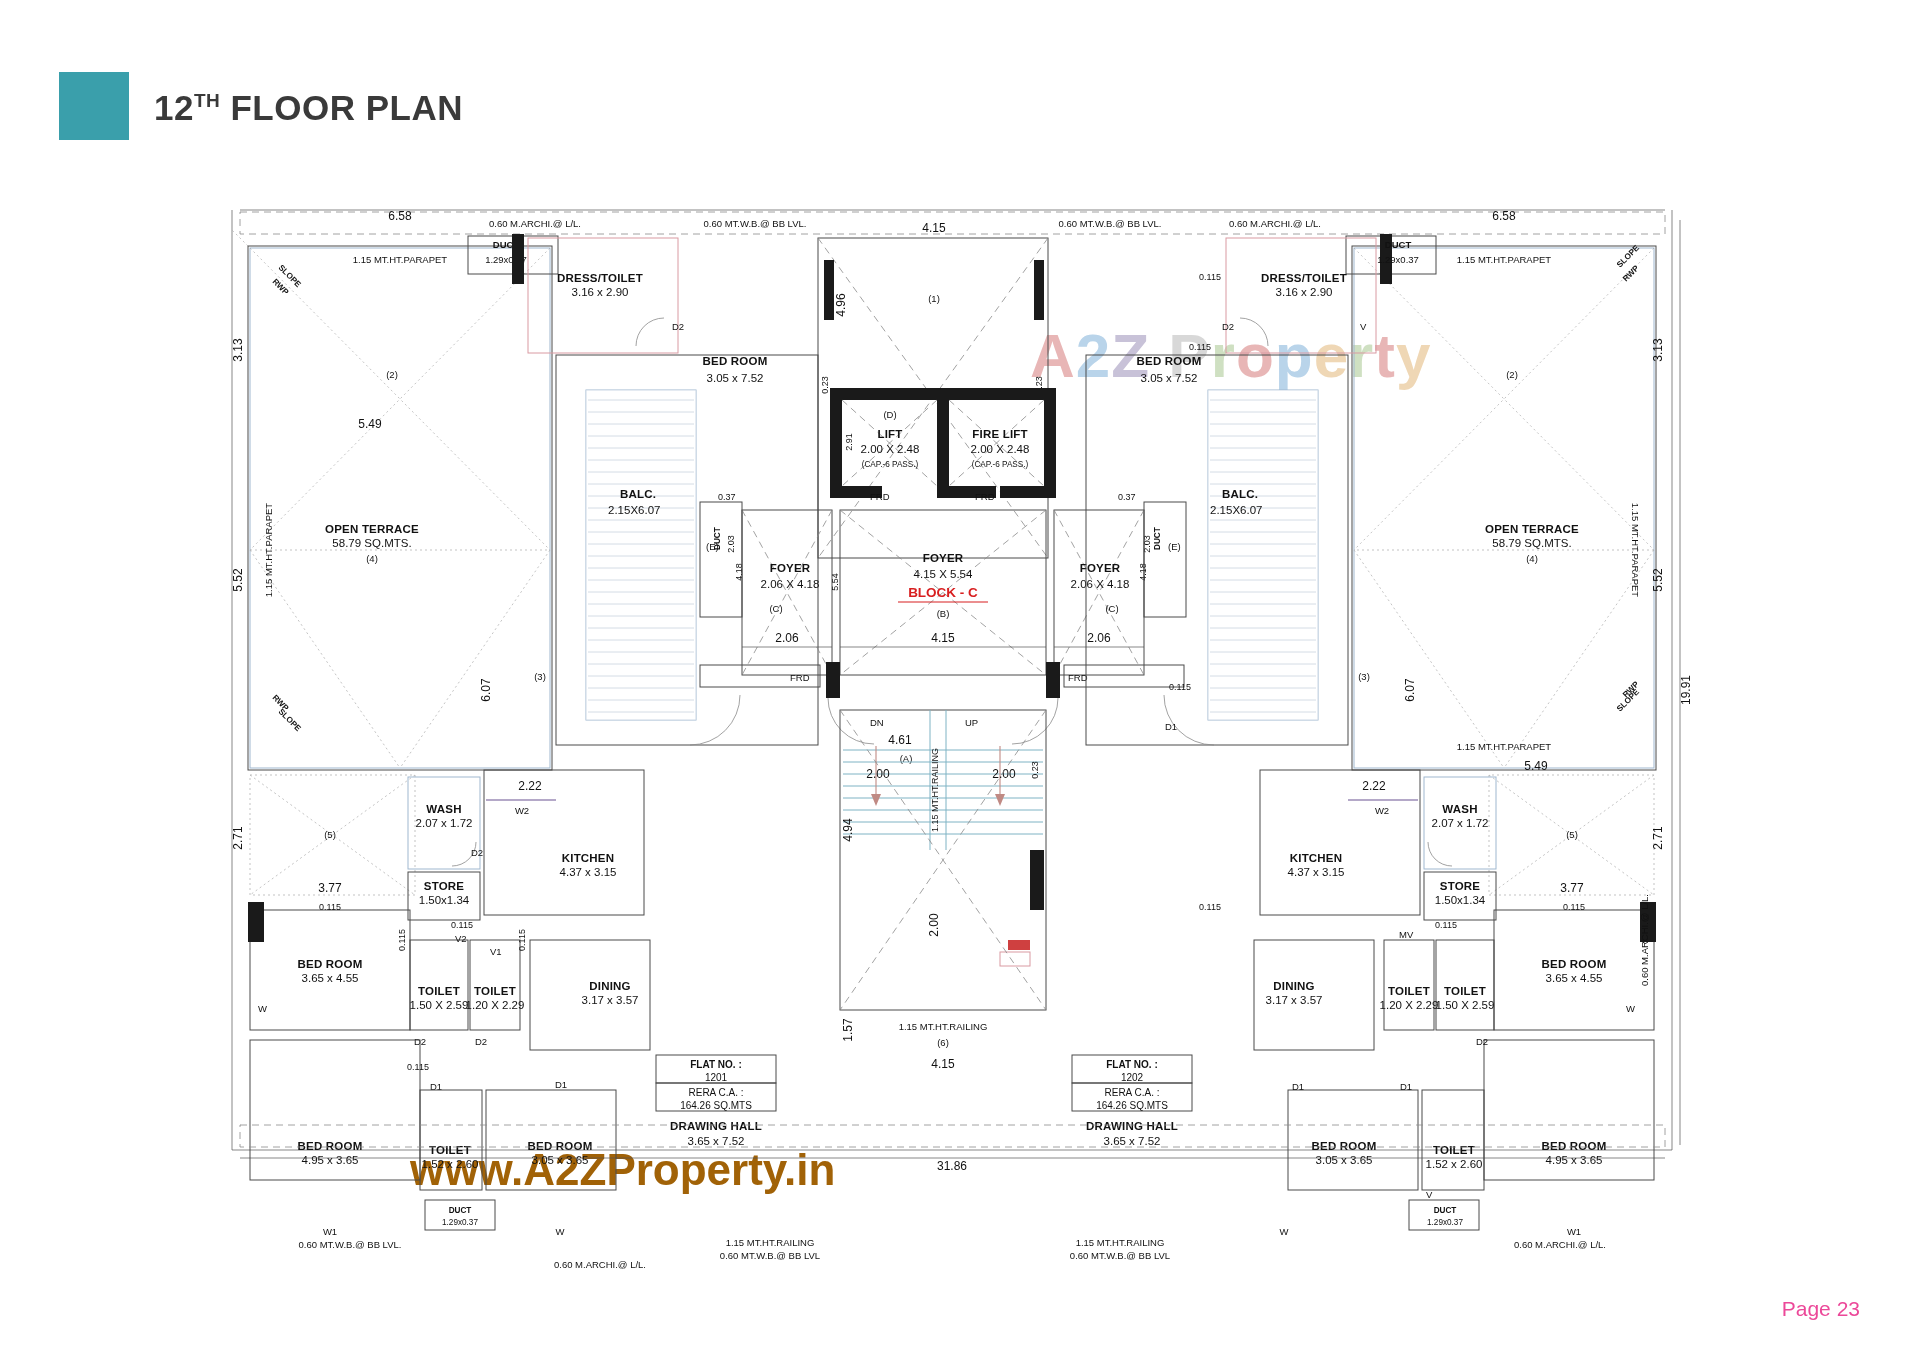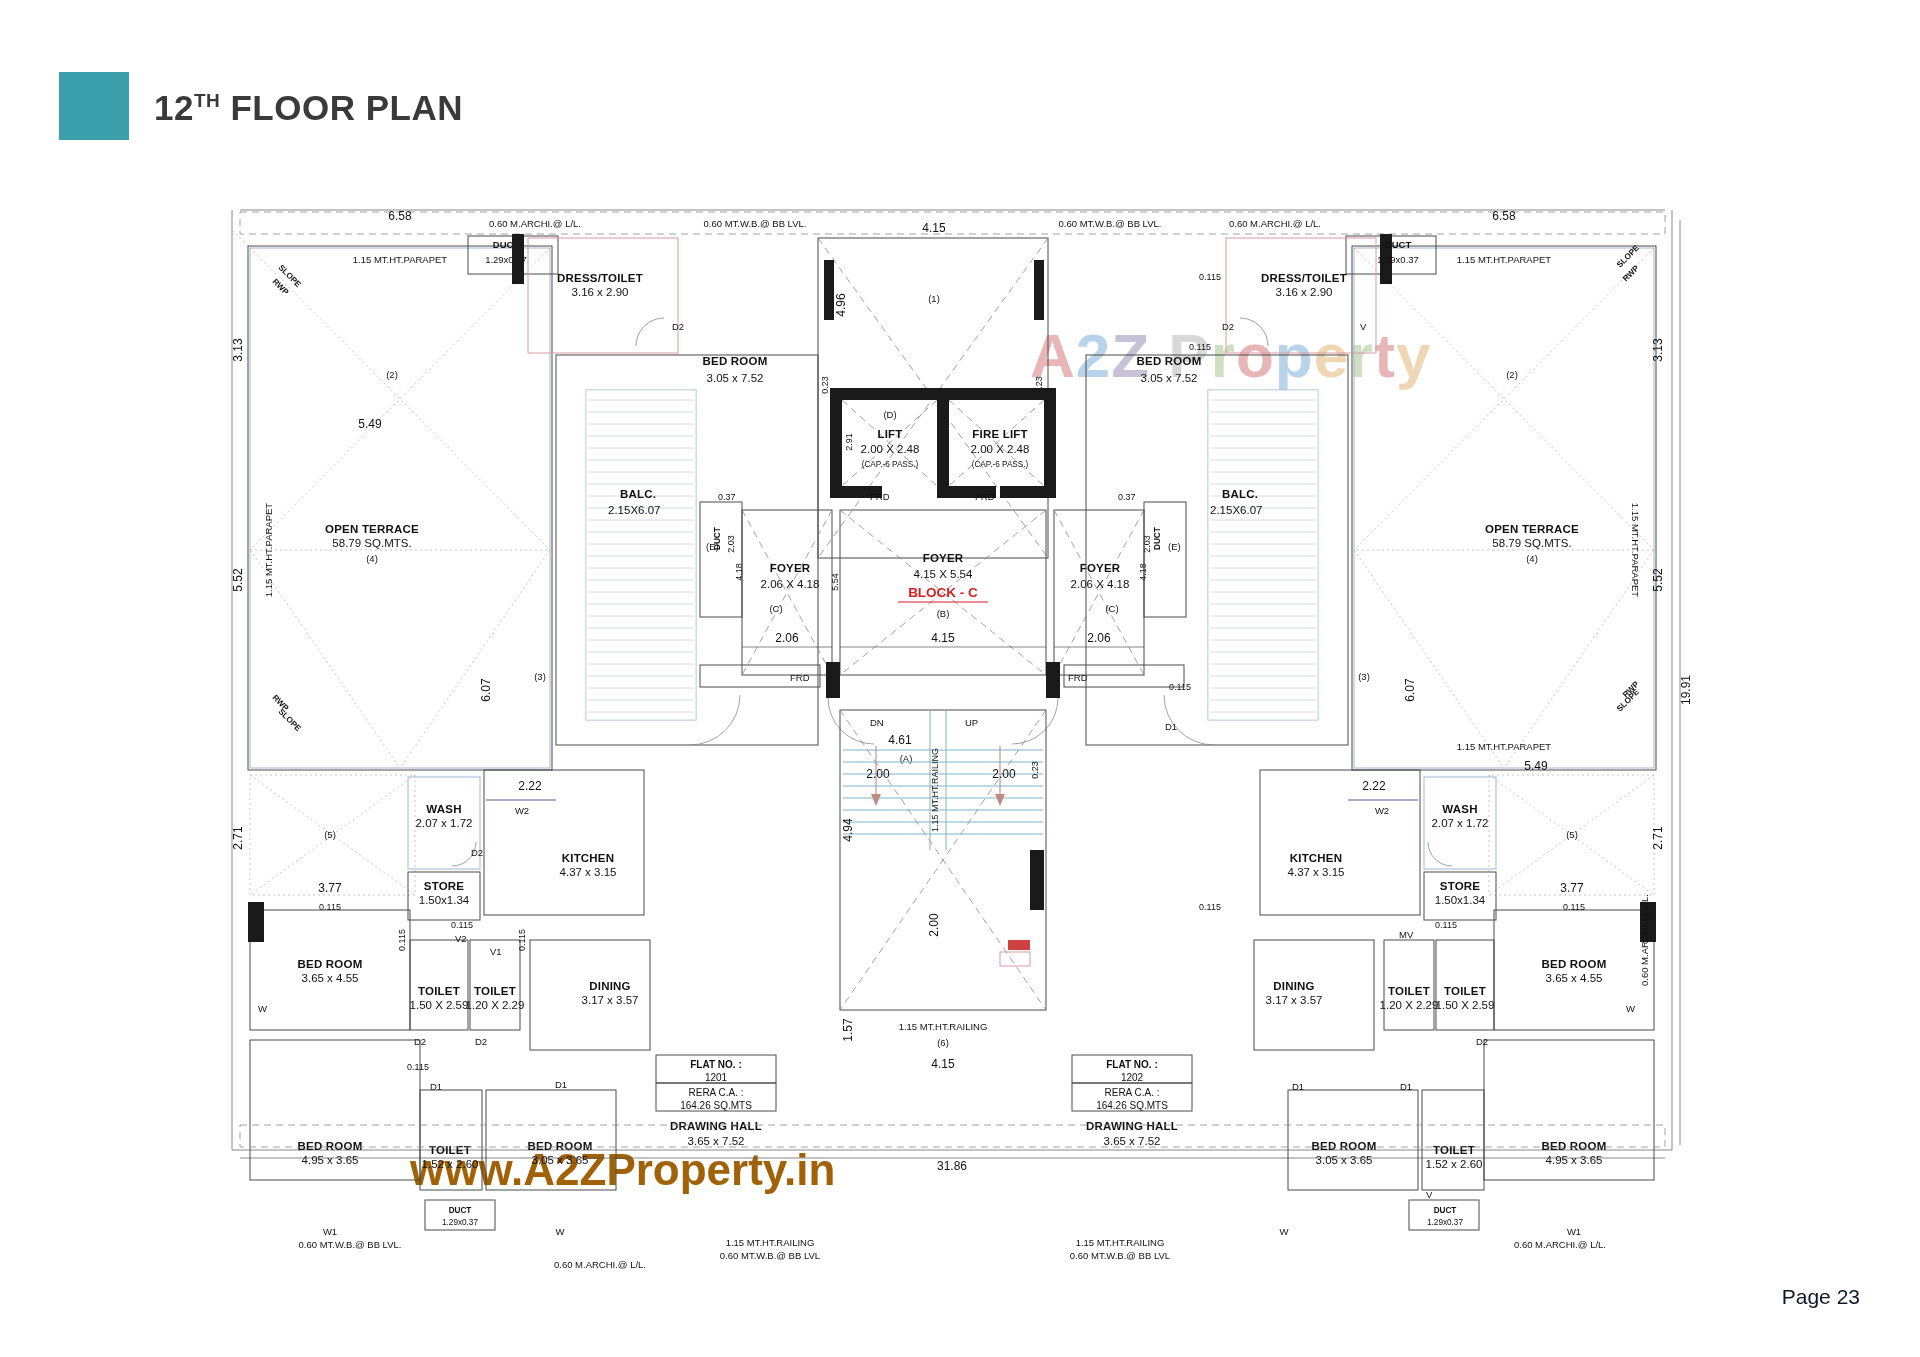--- a/index.html
+++ b/index.html
@@ -32,22 +32,22 @@
   #wm-top .c1{color:#e8b6b6}
   #wm-top .c2{color:#b9d4ea}
   #wm-top .c3{color:#c8c2d8}
   #wm-top .c4{color:#d8d8d8}
   #wm-top .c5{color:#cfe0c2}
   #wm-top .c6{color:#efd7b5}
   #wm-bot{
     left:410px;top:1145px;font-size:44px;color:#a16207;white-space:nowrap;
   }
   #page-number{
-    position:absolute;right:60px;bottom:48px;
-    font-size:21px;color:#0f172a;
+    position:absolute;right:60px;bottom:36px;
+    font-size:21px;color:#ec4899;
   }
   
   #plan{
     position:absolute;left:0;top:150px;width:1920px;height:1120px;
   }
   #plan svg{display:block;}
   .lbl{
     font-family:"Liberation Sans", sans-serif;
     fill:#111;
   }

